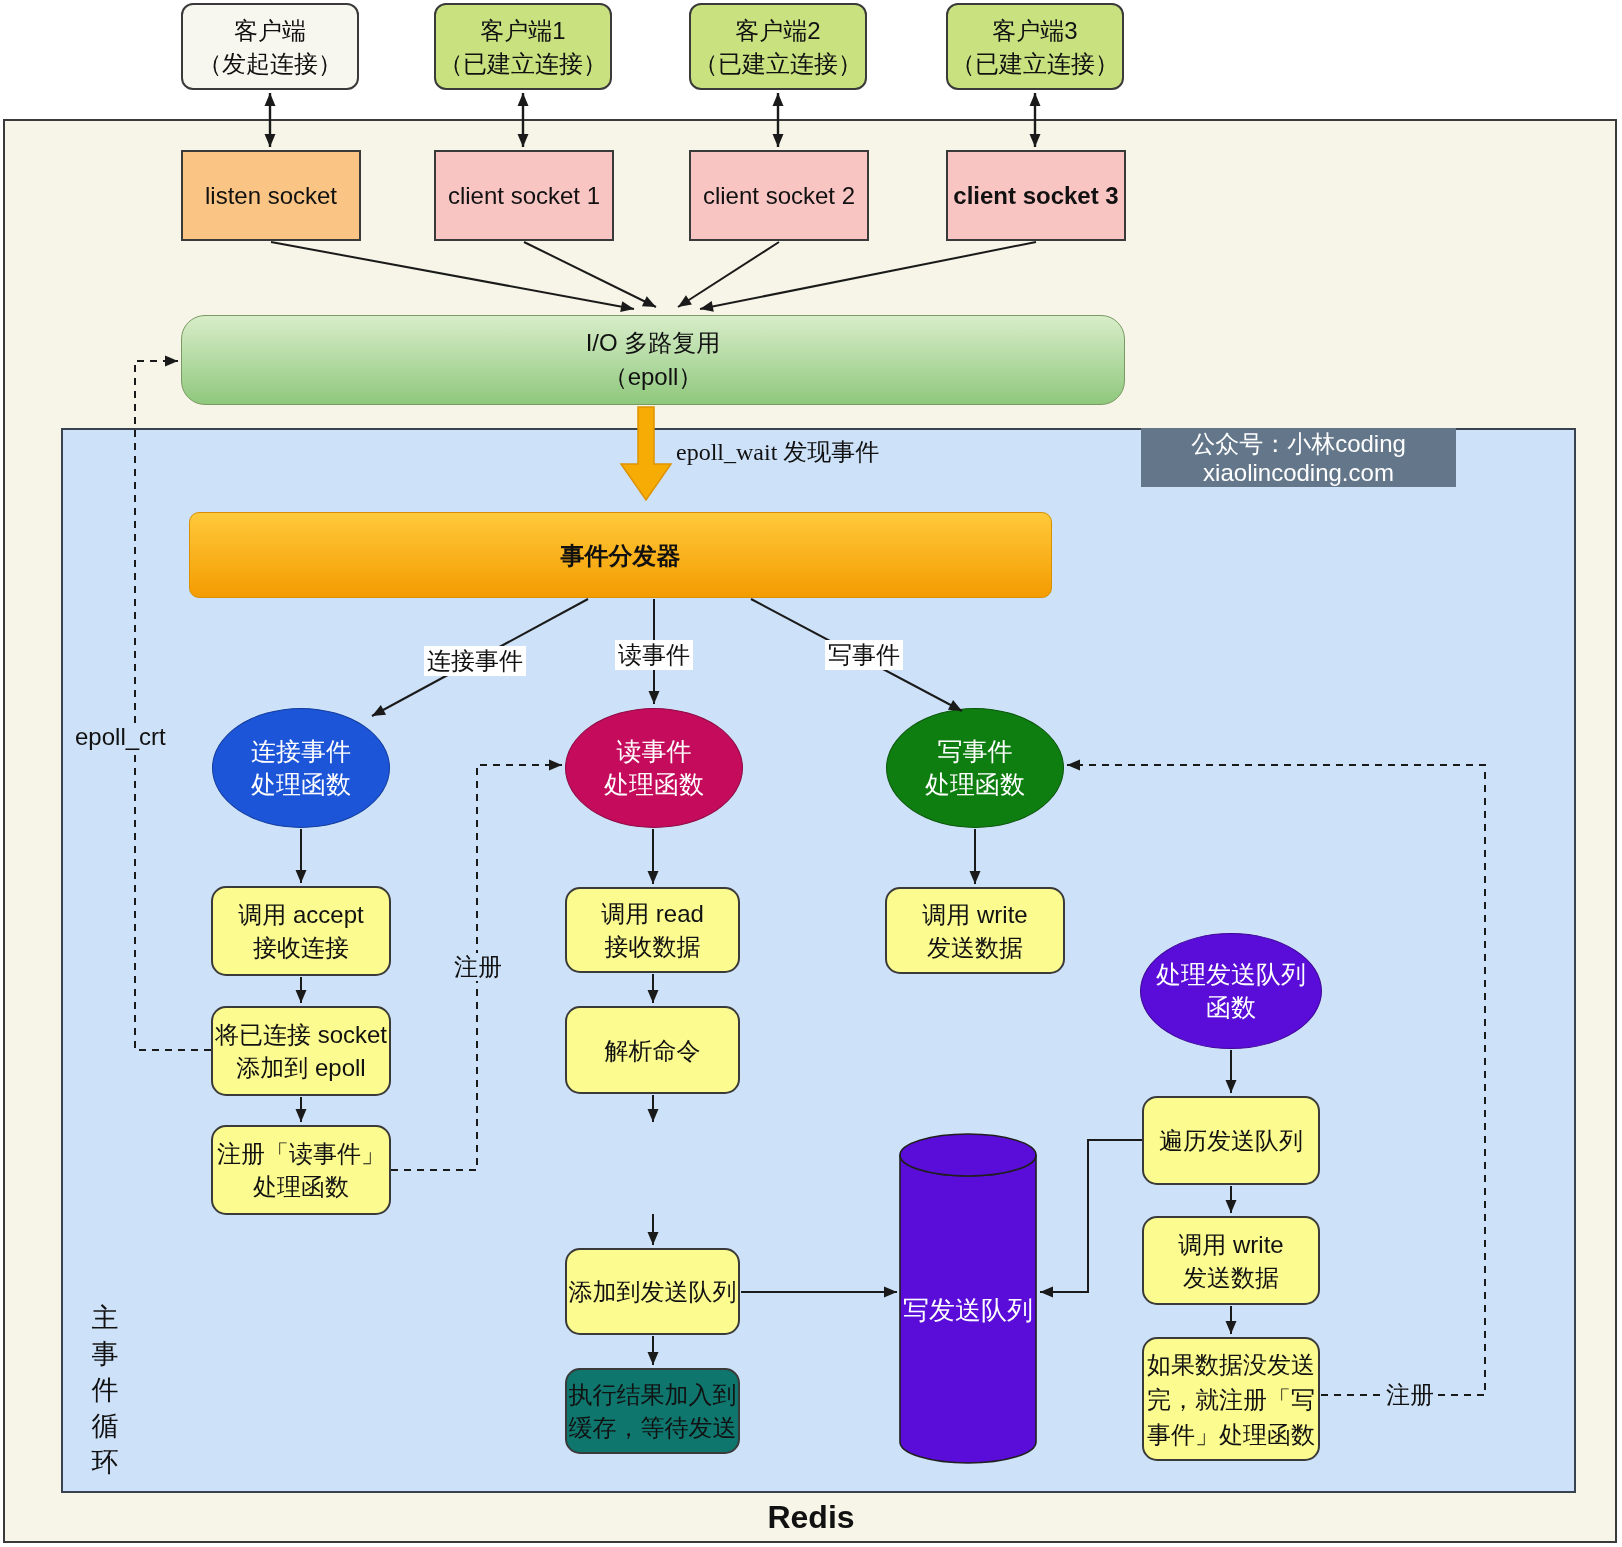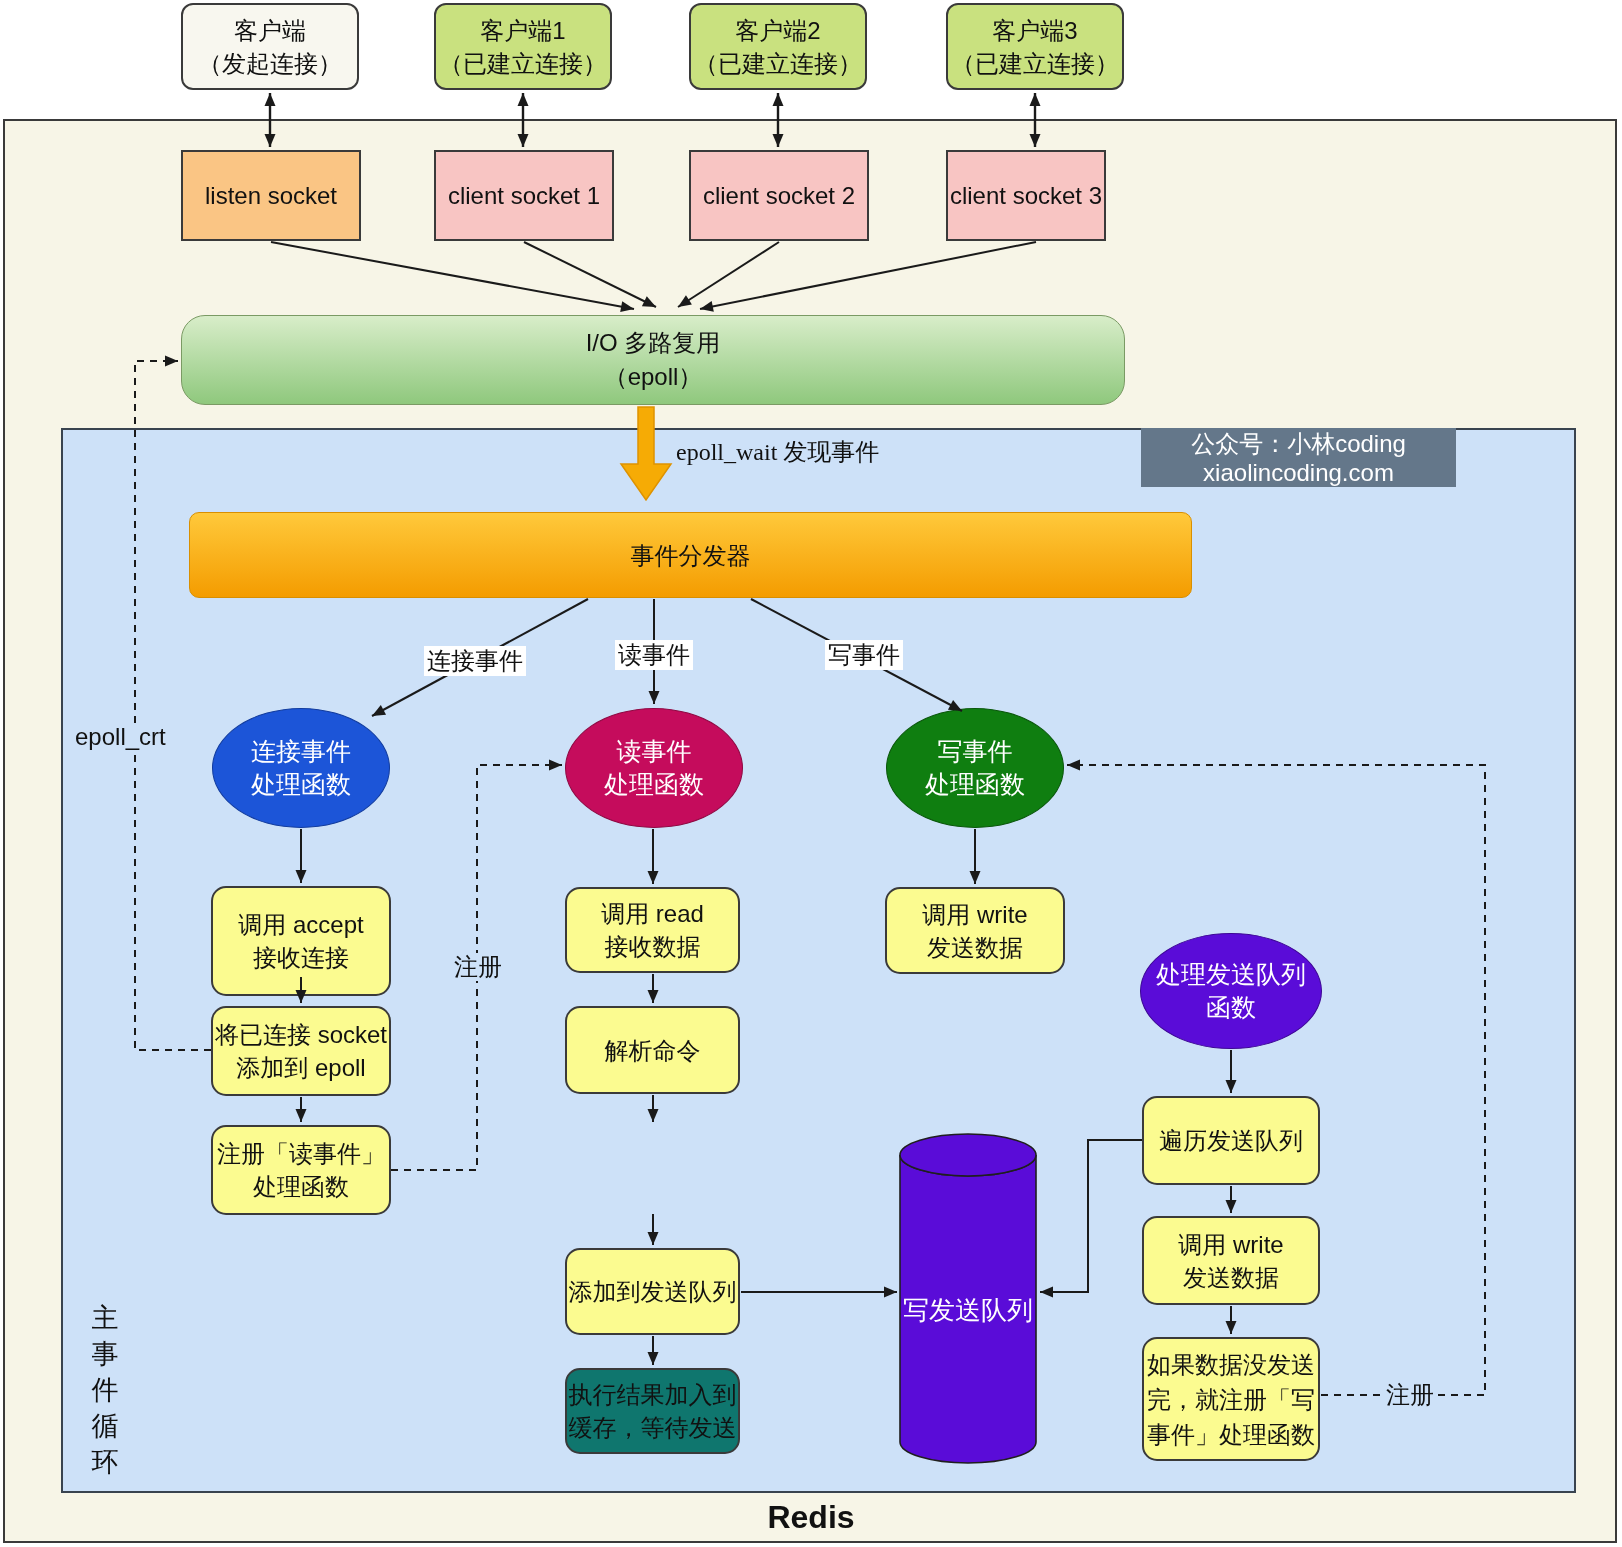--- a/index.html
+++ b/index.html
@@ -31,39 +31,39 @@
   <div class="node" style="left:434px;top:3px;width:178px;height:87px;background:#c9e17f;border:2px solid #3a3a3a;border-radius:12px;">客户端1
 （已建立连接）</div>
   <div class="node" style="left:689px;top:3px;width:178px;height:87px;background:#c9e17f;border:2px solid #3a3a3a;border-radius:12px;">客户端2
 （已建立连接）</div>
   <div class="node" style="left:946px;top:3px;width:178px;height:87px;background:#c9e17f;border:2px solid #3a3a3a;border-radius:12px;">客户端3
 （已建立连接）</div>
 
   <div class="node" style="left:181px;top:150px;width:180px;height:91px;background:#fac584;border:2px solid #3a3a3a;">listen socket</div>
   <div class="node" style="left:434px;top:150px;width:180px;height:91px;background:#f8c5c3;border:2px solid #3a3a3a;">client socket 1</div>
   <div class="node" style="left:689px;top:150px;width:180px;height:91px;background:#f8c5c3;border:2px solid #3a3a3a;">client socket 2</div>
-  <div class="node" style="left:946px;top:150px;width:160px;height:91px;background:#f8c5c3;border:2px solid #3a3a3a;">client socket 3</div>
+  <div class="node" style="left:946px;top:150px;width:180px;height:91px;background:#f8c5c3;border:2px solid #3a3a3a;font-weight:bold;">client socket 3</div>
 
   <div class="node" style="left:181px;top:315px;width:944px;height:90px;border-radius:24px;border:1.5px solid #7a9a64;
               background:linear-gradient(#d8edc9,#8fc87d);line-height:34px;">I/O 多路复用
 （epoll）</div>
 
-  <div class="node" style="left:189px;top:512px;width:1003px;height:86px;border-radius:10px;border:1.5px solid #d98f00;
-              background:linear-gradient(#ffc93b,#f49c00);">事件分发器</div>
+  <div class="node" style="left:189px;top:512px;width:863px;height:86px;border-radius:10px;border:1.5px solid #d98f00;
+              background:linear-gradient(#ffc93b,#f49c00);font-weight:bold;">事件分发器</div>
 
   <div class="node ellipse" style="left:212px;top:708px;width:178px;height:120px;background:#1c55d8;border:1.5px solid #123c9e;font-size:25px;">连接事件
 处理函数</div>
   <div class="node ellipse" style="left:565px;top:708px;width:178px;height:120px;background:#c50c5c;border:1.5px solid #8f0943;font-size:25px;">读事件
 处理函数</div>
   <div class="node ellipse" style="left:886px;top:708px;width:178px;height:120px;background:#0f7e10;border:1.5px solid #0a570b;font-size:25px;">写事件
 处理函数</div>
   <div class="node ellipse" style="left:1140px;top:933px;width:182px;height:116px;background:#5a0cd8;border:1.5px solid #3d0794;font-size:25px;">处理发送队列
 函数</div>
 
-  <div class="node" style="left:211px;top:886px;width:180px;height:110px;background:#fbfb90;border:2px solid #3a3a3a;border-radius:15px;">调用 accept
+  <div class="node" style="left:211px;top:886px;width:180px;height:90px;background:#fbfb90;border:2px solid #3a3a3a;border-radius:15px;">调用 accept
 接收连接</div>
   <div class="node" style="left:211px;top:1006px;width:180px;height:90px;background:#fbfb90;border:2px solid #3a3a3a;border-radius:15px;">将已连接 socket
 添加到 epoll</div>
   <div class="node" style="left:211px;top:1125px;width:180px;height:90px;background:#fbfb90;border:2px solid #3a3a3a;border-radius:15px;">注册「读事件」
 处理函数</div>
 
   <div class="node" style="left:565px;top:887px;width:175px;height:86px;background:#fbfb90;border:2px solid #3a3a3a;border-radius:15px;">调用 read
 接收数据</div>
   <div class="node" style="left:565px;top:1006px;width:175px;height:88px;background:#fbfb90;border:2px solid #3a3a3a;border-radius:15px;">解析命令</div>
   <div class="node" style="left:565px;top:1248px;width:175px;height:87px;background:#fbfb90;border:2px solid #3a3a3a;border-radius:15px;">添加到发送队列</div>

